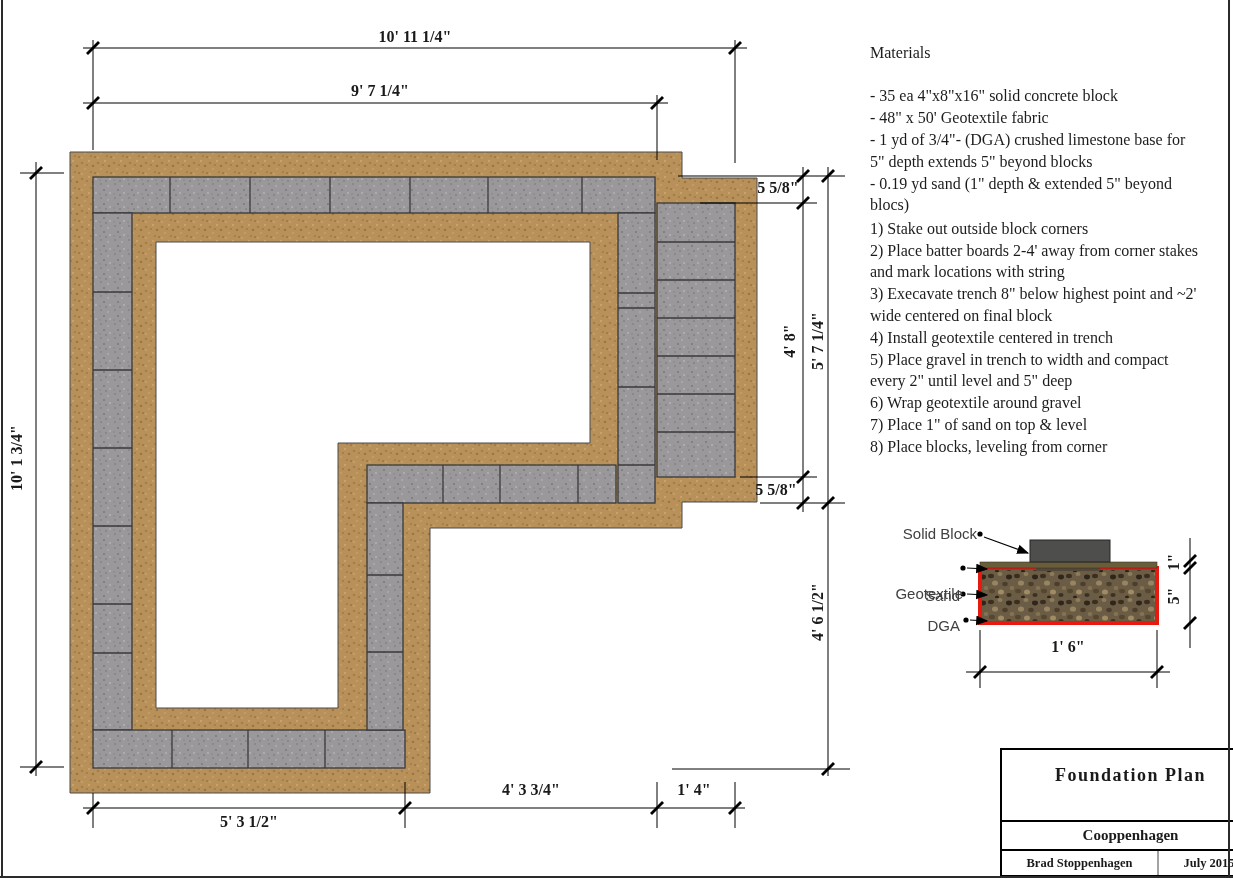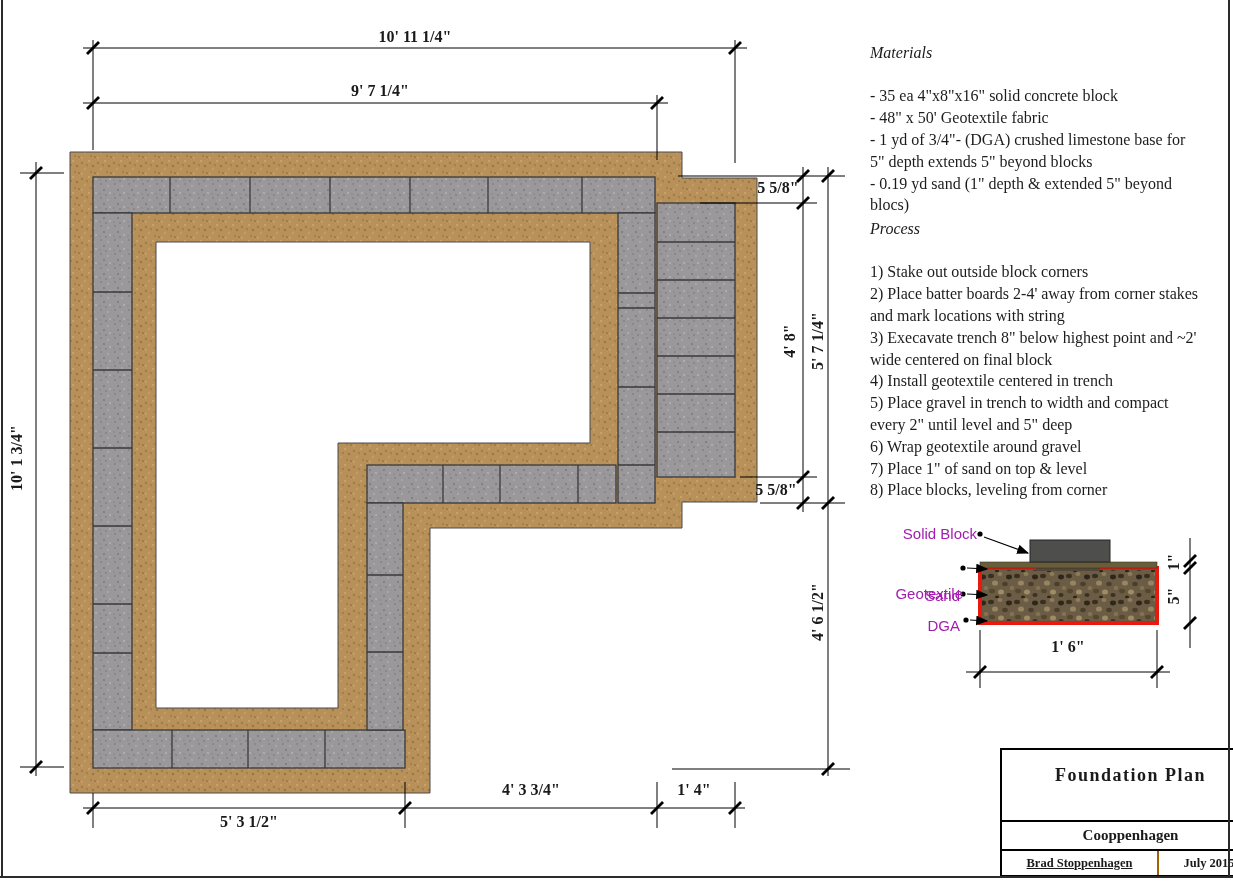--- a/index.html
+++ b/index.html
@@ -4,34 +4,34 @@
 <style>
   html,body{margin:0;padding:0;background:#fff;}
   #sheet{position:relative;width:1233px;height:883px;background:#ffffff;overflow:hidden;
          font-family:"Liberation Serif", serif;color:#1a1a1a;}
   #plan-svg{position:absolute;left:0;top:0;width:1233px;height:883px;}
   .txt{position:absolute;white-space:nowrap;}
   .dim{font:bold 16px "Liberation Serif", serif;transform:translate(-50%,-50%);}
   .dimv{font:bold 16px "Liberation Serif", serif;transform:translate(-50%,-50%) rotate(-90deg);}
   .notes{position:absolute;left:870px;width:330px;font:16px/21.8px "Liberation Serif", serif;
          color:#1c1c1c;white-space:pre-line;}
-  .notes .nt{white-space:nowrap;font-style:italic;}
+  .notes .nt{white-space:nowrap;}
   .seclabel{position:absolute;width:120px;text-align:right;
-            font:15px/20px "Liberation Sans", sans-serif;color:#a21caf;}
+            font:15px/20px "Liberation Sans", sans-serif;color:#404040;}
   #title-block{position:absolute;left:1000px;top:748px;width:261px;height:129px;
                box-sizing:border-box;border:2px solid #000;background:#fff;
                display:flex;flex-direction:column;}
   #tb-r1{flex:1;display:flex;align-items:center;justify-content:center;
          font:bold 18px "Liberation Serif", serif;letter-spacing:1.5px;}
   #tb-r2{height:29px;box-sizing:border-box;border-top:2px solid #000;display:flex;
          align-items:center;justify-content:center;font:bold 15px "Liberation Serif", serif;margin-top:20px;}
   #tb-r3{height:26px;box-sizing:border-box;border-top:2px solid #000;display:flex;}
   .tb-cell{display:flex;align-items:center;justify-content:center;
            font:bold 12.5px "Liberation Serif", serif;}
-  #tb-author{flex:1;box-sizing:border-box;border-right:2px solid #a16207;text-decoration:underline;}
+  #tb-author{flex:1;box-sizing:border-box;border-right:2px solid #a3a3a3;}
   #tb-date{width:100px;}
   .border-line{position:absolute;background:#2b2b2b;}
 </style>
 </head>
 <body>
 
 <div id="sheet">
 
   <svg id="plan-svg" viewBox="0 0 1233 883" xmlns="http://www.w3.org/2000/svg">
     <defs>
@@ -214,21 +214,20 @@
 
   <div class="notes" style="top:20px">
     <div class="nt">Materials</div>
     <div>- 35 ea 4"x8"x16" solid concrete block
 - 48" x 50' Geotextile fabric
 - 1 yd of 3/4"- (DGA) crushed limestone base for 5" depth extends 5" beyond blocks
 - 0.19 yd sand (1" depth &amp; extended 5" beyond blocs)</div>
   </div>
 
   <div class="notes" style="top:196px">
-    <div class="nt">Process</div>
     <div>1) Stake out outside block corners
 2) Place batter boards 2-4' away from corner stakes and mark locations with string
 3) Execavate trench 8" below highest point and ~2' wide centered on final block
 4) Install geotextile centered in trench
 5) Place gravel in trench to width and compact every 2" until level and 5" deep
 6) Wrap geotextile around gravel
 7) Place 1" of sand on top &amp; level
 8) Place blocks, leveling from corner</div>
   </div>
 

